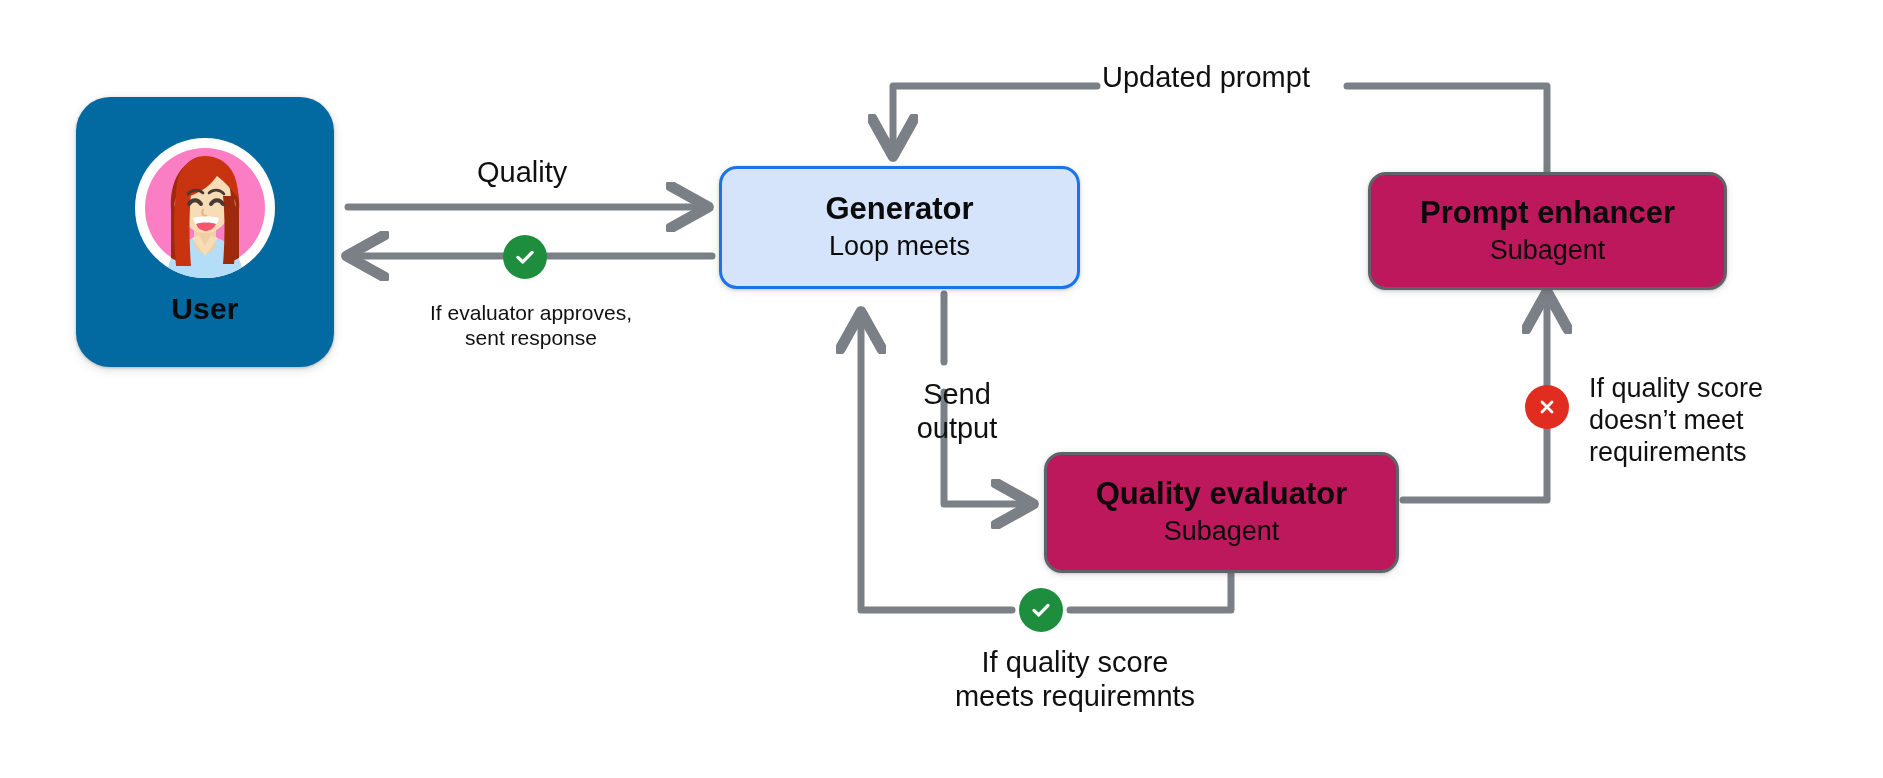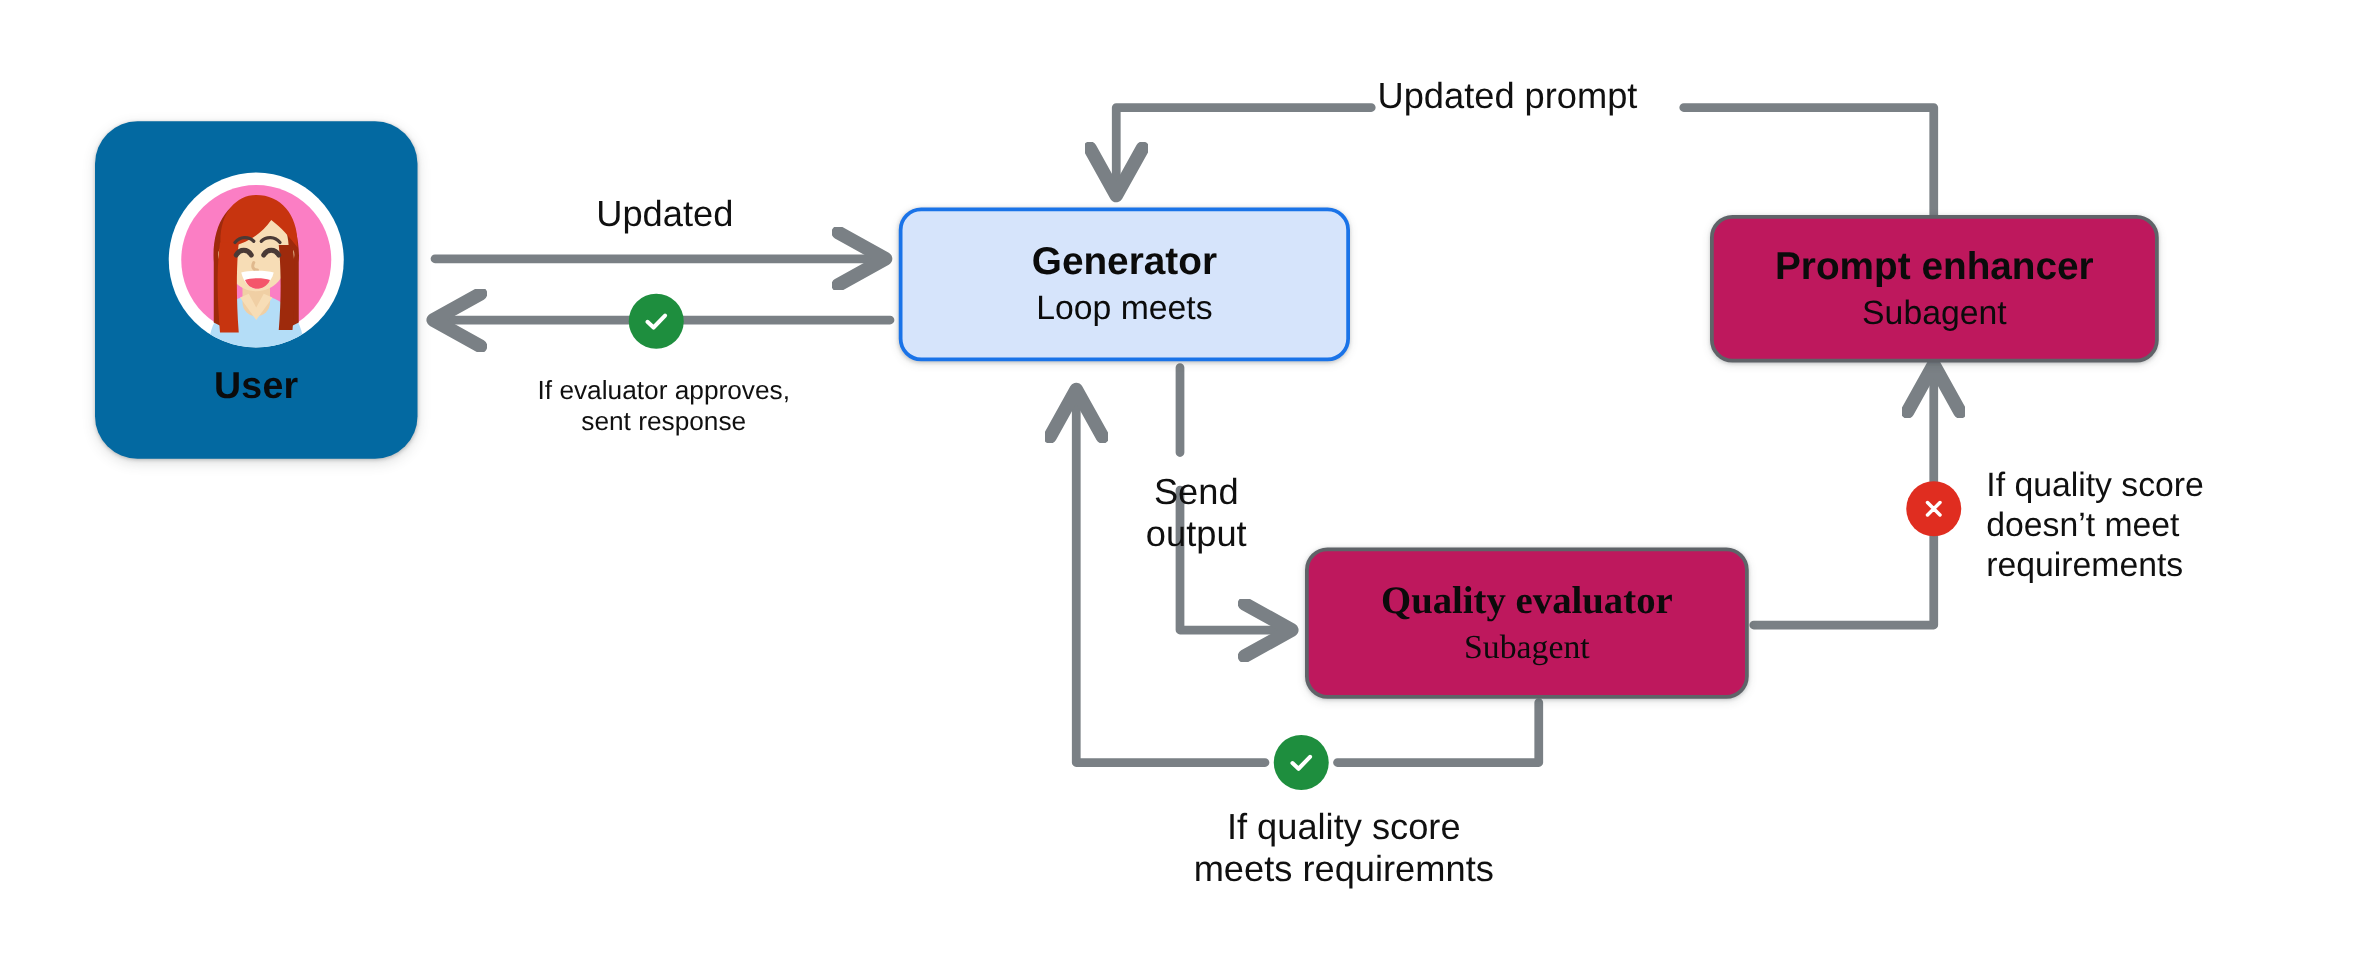--- a/index.html
+++ b/index.html
@@ -95,24 +95,23 @@
     border: 3px solid #1a73e8;
   }
   .node.enhancer {
     left: 1368px;
     top: 172px;
     width: 359px;
     height: 118px;
   }
   .node.evaluator {
     left: 1044px;
-    top: 438px;
+    top: 452px;
     width: 355px;
     height: 121px;
-    font-family: Liberation Serif, serif;
   }
 
   
   .edge-label {
     position: absolute;
     color: #101010;
     line-height: 1.18;
     white-space: pre-line;
   }
   .lbl-prompt        { left: 477px;  top: 155px; font-size: 29px; }
@@ -215,21 +214,21 @@
   <div class="node enhancer">
     <div class="title">Prompt enhancer</div>
     <div class="subtitle">Subagent</div>
   </div>
 
   <div class="node evaluator">
     <div class="title">Quality evaluator</div>
     <div class="subtitle">Subagent</div>
   </div>
 
-  <div class="edge-label lbl-prompt">Updated</div>
+  <div class="edge-label lbl-prompt">Quality</div>
 
   <div class="edge-label lbl-approves">If evaluator approves,
 sent response</div>
 
   <div class="edge-label lbl-send">Send
 output</div>
 
   <div class="edge-label lbl-updated">Updated prompt</div>
 
   <div class="edge-label lbl-notmeet">If quality score

